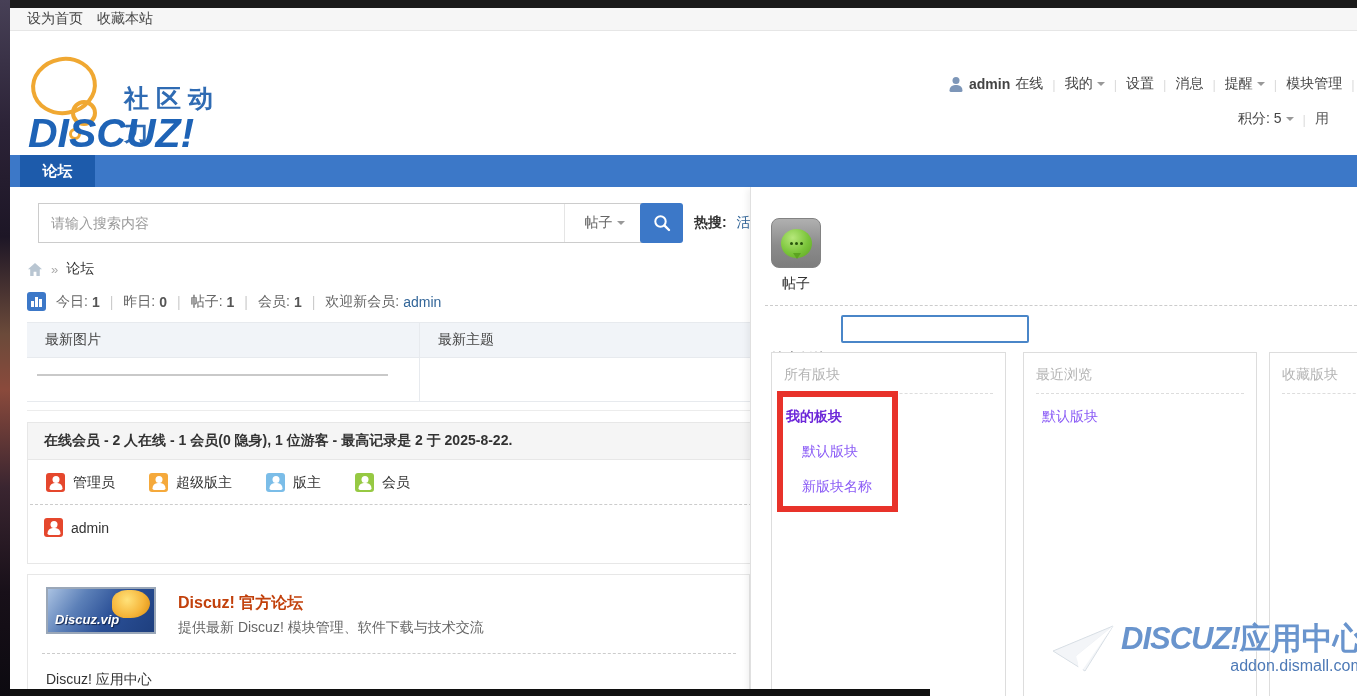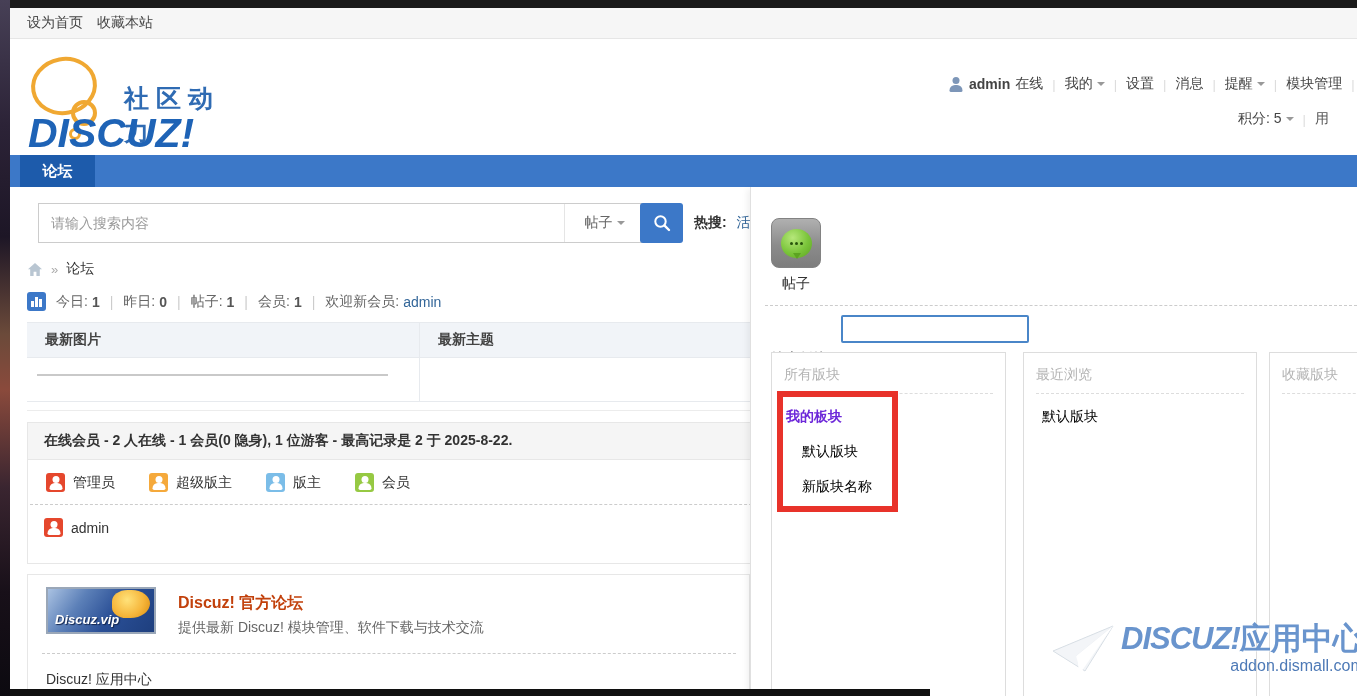--- a/index.html
+++ b/index.html
@@ -10,21 +10,21 @@
     font-size:14px; color:#333;
   }
   
   .desktop-strip{position:absolute;left:0;top:0;width:10px;height:696px;z-index:40;
     background:linear-gradient(180deg,#474056 0%,#2c2337 18%,#1d1626 34%,#6b4a3a 48%,#8a4a3c 56%,#3a2530 70%,#181019 85%,#0c0a10 100%);}
   .black-top{position:absolute;left:10px;top:0;right:0;height:8px;background:#1a1a1a;z-index:40;}
   .black-bottom{position:absolute;left:10px;top:689px;width:920px;height:7px;background:#101010;z-index:40;}
 
   
   .page{position:absolute;left:10px;top:8px;right:0;bottom:0;background:#fff;}
-  .topbar{position:absolute;left:0;top:0;right:0;height:31px;background:#f6f6f6;border-bottom:1px solid #e6e6e6;
+  .topbar{position:absolute;left:0;top:0;right:0;height:23px;background:#f6f6f6;border-bottom:1px solid #e6e6e6;
     display:flex;align-items:center;padding-left:17px;gap:14px;color:#444;}
   .topbar a{color:#444;text-decoration:none;cursor:pointer;}
 
   .logo{position:absolute;left:12px;top:42px;width:220px;height:110px;}
   .logo .slogan{position:absolute;left:102px;top:32px;color:#2f6bb3;font-weight:bold;font-size:25px;letter-spacing:7px;}
   .logo .brand{position:absolute;left:6px;top:60px;color:#1e63b6;font-weight:900;font-style:italic;font-size:41px;letter-spacing:0px;}
 
   .userbar1{position:absolute;left:938px;top:67px;white-space:nowrap;color:#444;display:flex;align-items:center;}
   .userbar2{position:absolute;left:1228px;top:102px;white-space:nowrap;color:#555;display:flex;align-items:center;}
   .userbar1 a,.userbar2 a{color:#444;text-decoration:none;cursor:pointer;}
@@ -58,21 +58,21 @@
   .chart-ico i{position:absolute;bottom:4px;width:3px;background:#fff;}
   .chart-ico i:nth-child(1){left:4px;height:6px;}
   .chart-ico i:nth-child(2){left:8px;height:10px;}
   .chart-ico i:nth-child(3){left:12px;height:8px;}
   .stats b{font-weight:bold;color:#555;margin-left:4px;}
   .stats .ssep{color:#ccc;margin:0 10px;}
   .stats a{color:#369;text-decoration:none;margin-left:4px;cursor:pointer;}
 
   
   .newtable{position:absolute;left:17px;top:314px;width:723px;height:80px;border:1px solid #e7eaee;border-left:0;border-right:0;}
-  .nt-head{display:flex;height:35px;background:#f1f4f8;border-bottom:1px solid #e7eaee;font-weight:bold;color:#444;}
+  .nt-head{display:flex;height:35px;background:#f1f4f8;border-bottom:1px solid #e7eaee;font-weight:normal;color:#444;}
   .nt-head .c1{width:393px;padding:8px 0 0 18px;border-right:1px solid #e7eaee;}
   .nt-head .c2{flex:1;padding:8px 0 0 18px;}
   .nt-body{display:flex;height:44px;}
   .nt-body .c1{width:393px;border-right:1px solid #e7eaee;position:relative;}
   .empty-track{position:absolute;left:10px;top:16px;width:351px;height:2px;background:#c9c9c9;}
   .subline{position:absolute;left:17px;top:402px;width:723px;border-top:1px solid #ececec;}
 
   
   .online-box{position:absolute;left:17px;top:414px;width:813px;height:142px;border:1px solid #e7e7e7;background:#fff;}
   .ob-head{height:37px;background:#f5f5f5;border-bottom:1px solid #e7e7e7;display:flex;align-items:center;padding-left:16px;font-weight:bold;color:#333;}
@@ -109,21 +109,21 @@
   .post-ico-label{position:absolute;left:16px;top:88px;width:58px;text-align:center;color:#333;}
   .p-div{position:absolute;left:14px;top:118px;right:0;border-top:1px dashed #ccc;}
   .p-search-label{position:absolute;left:20px;top:133px;color:#333;margin-top:30px;}
   .p-search{position:absolute;left:90px;top:128px;width:188px;height:28px;border:2px solid #4a86c8;border-radius:2px;outline:none;padding:0 6px;font-size:14px;font-family:inherit;}
   .pcol{position:absolute;top:165px;height:360px;border:1px solid #ddd;background:#fff;}
   .pcol.c1{left:20px;width:235px;}
   .pcol.c2{left:272px;width:234px;}
   .pcol.c3{left:518px;width:120px;}
   .ptitle{margin:13px 12px 0;color:#b4b4b4;padding-bottom:9px;border-bottom:1px dashed #ddd;}
   .pgroup{margin:14px 0 0 14px;font-weight:bold;color:#6d28d9;}
-  .pitem{display:block;margin:17px 0 0 30px;color:#000000;text-decoration:none;cursor:pointer;}
+  .pitem{display:block;margin:17px 0 0 30px;color:#8b5cf6;text-decoration:none;cursor:pointer;}
   .pcol.c2 .pitem{margin-left:18px;margin-top:14px;}
   .hl-box{position:absolute;left:26px;top:204px;width:121px;height:121px;border:6px solid #e8322a;z-index:6;}
 
   
   .watermark{position:absolute;left:300px;top:436px;display:flex;align-items:flex-start;gap:6px;opacity:.92;}
   .wm-text{line-height:1;}
   .wm-main{white-space:nowrap;font-size:31px;font-weight:900;color:#5d8cc9;text-shadow:1px 1px 0 rgba(255,255,255,.7);}
   .wm-main .it{font-style:italic;letter-spacing:-1px;}
   .wm-sub{text-align:right;color:#3e6eb0;font-size:16px;margin-top:4px;}
 </style>

